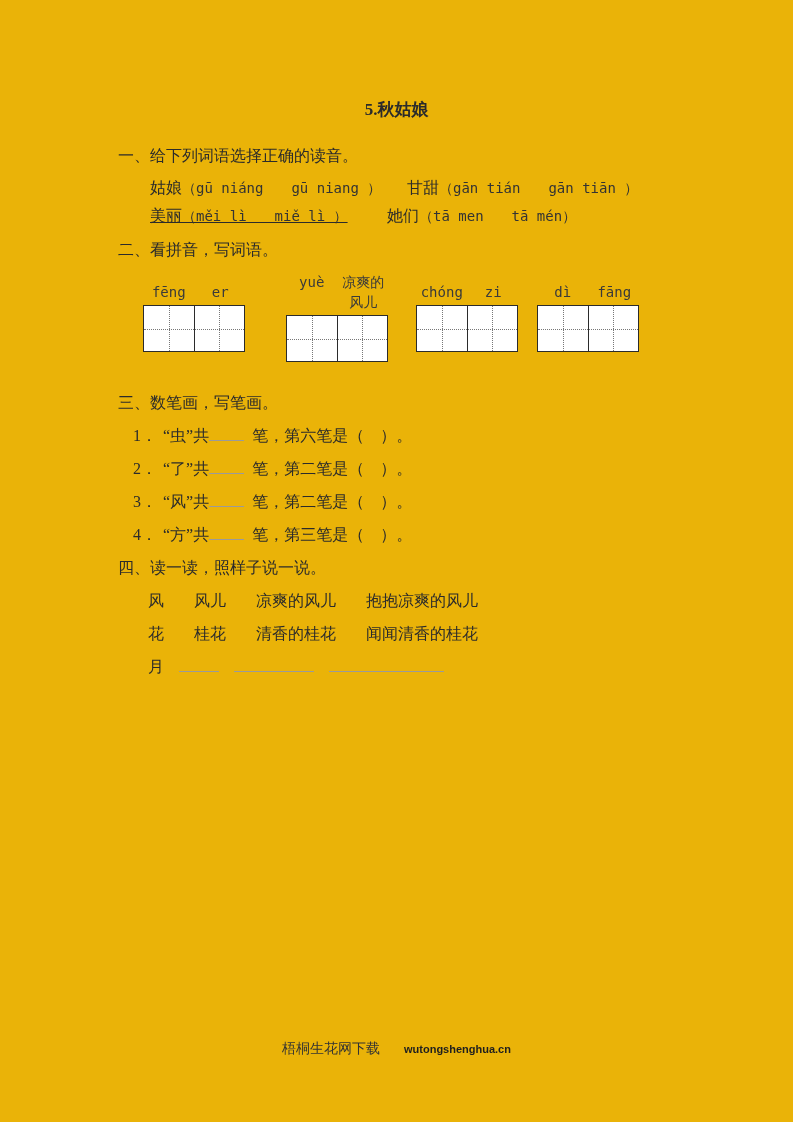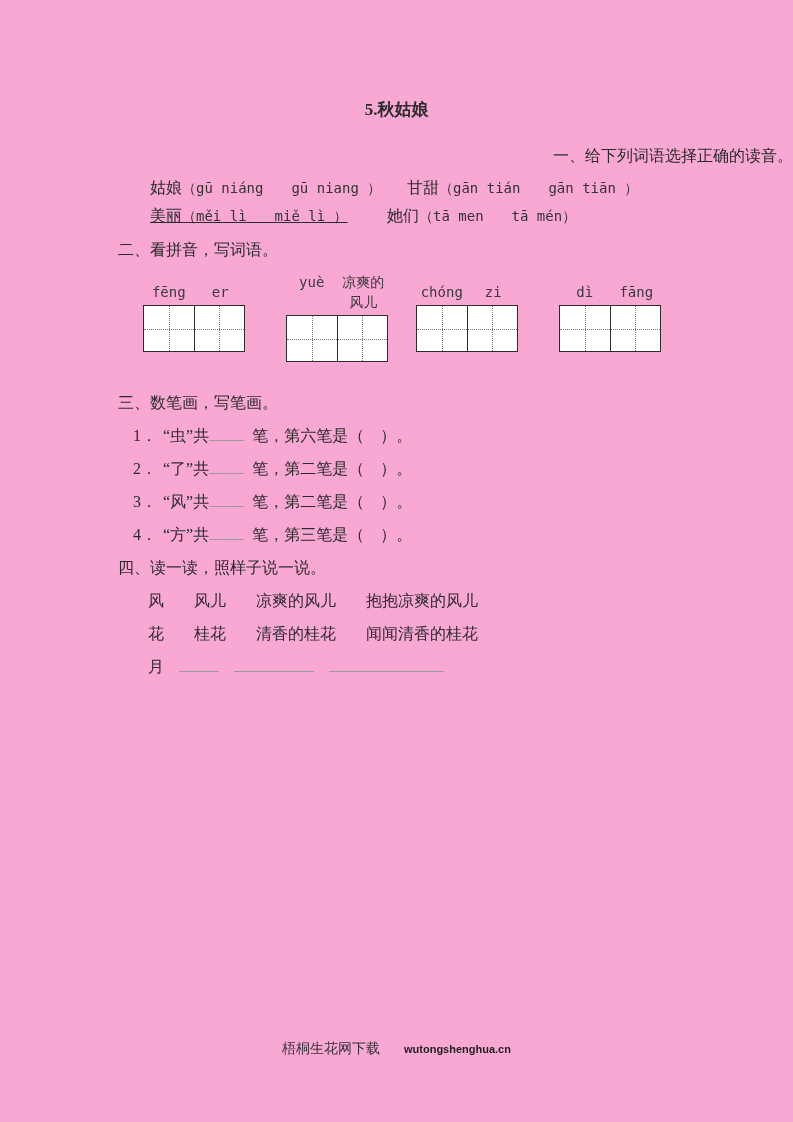--- a/index.html
+++ b/index.html
@@ -1,42 +1,42 @@
 <!DOCTYPE html>
 <html><head>
 <meta charset="utf-8">
 <style>
   html,body { margin:0; padding:0; background:#ffffff; }
   body {
     width:793px; height:1122px;
     font-family:"Liberation Serif","DejaVu Serif",serif;
     color:#2b2b2b; font-size:16px;
   }
-  .page { position:relative; width:793px; height:1122px; overflow:hidden; background:#f9a8d4; }
+  .page { position:relative; width:793px; height:1122px; overflow:hidden; background:#eab308; }
 
   .title { margin:0; padding-top:98px; text-align:center; font-size:17px; font-weight:700; line-height:24px; }
 
   .heading { margin-left:118px; line-height:22px; }
-  .h-s1 { margin-top:23px;text-align:right; }
+  .h-s1 { margin-top:23px; }
   .h-s2 { margin-top:12px; }
   .h-s3 { margin-top:30px; }
   .h-s4 { margin-top:11px; }
 
   .s1-line { margin-left:150px; line-height:22px; white-space:nowrap; }
   .s1-line1 { margin-top:10px; }
   .s1-line2 { margin-top:6px; }
   .s1-pair { display:inline-block; }
   .s1-pair.first-a { min-width:257px; }
   .s1-pair.first-b { min-width:237px;text-decoration:underline; }
   .pinyin { font-family:"DejaVu Sans Mono",monospace; font-size:14px; color:#333; }
 
   .s2-row { display:flex; margin-left:143px; margin-top:11px; align-items:center; }
   .word-unit.u2 { margin-left:40px; }
   .word-unit.u3 { margin-left:27px; }
-  .word-unit.u4 { margin-left:28px;padding-left:12px; }
+  .word-unit.u4 { margin-left:6px;padding-left:12px; }
   .pinyin-labels { display:flex; width:103px; margin-bottom:3px; font-family:"DejaVu Sans Mono",monospace; font-size:14px; line-height:20px; color:#3a3a3a; }
   .pinyin-labels span { flex:1; text-align:center; }
   .tian-grid { position:relative; display:flex; width:100px; height:45px; border:1.5px solid #2b2b2b; background:#fff; }
   .tian-grid .cell { position:relative; flex:1; }
   .tian-grid .cell + .cell { border-left:1.5px solid #2b2b2b; }
   .tian-grid .cell::after { content:""; position:absolute; left:50%; top:0; bottom:0; width:0; border-left:1px dotted #777; }
   .tian-grid .hline { position:absolute; left:0; right:0; top:50%; height:0; border-top:1px dotted #777; }
 
   .s3-item { margin-left:133px; margin-top:11px; line-height:22px; white-space:nowrap; }
   .s3-num { margin-right:6px; }

